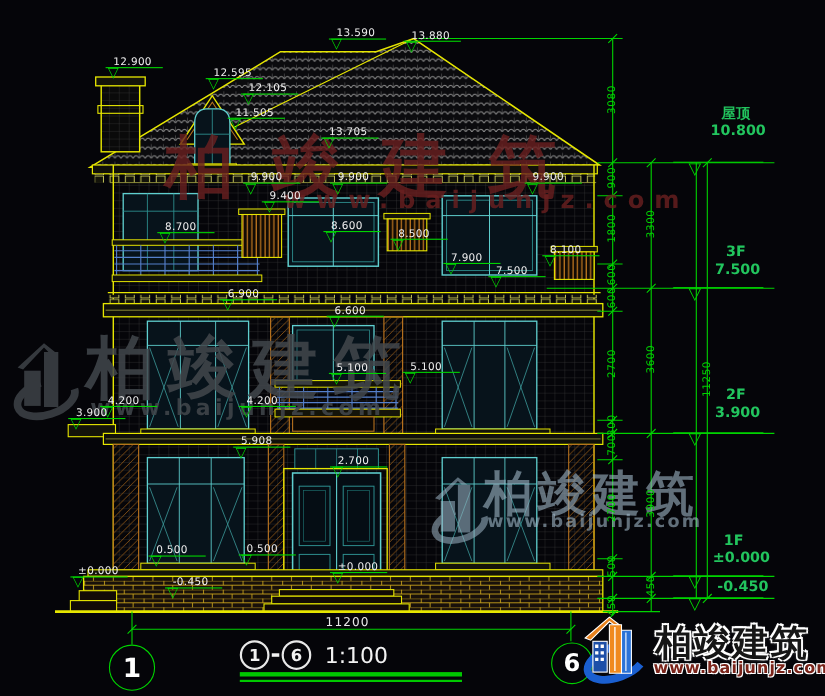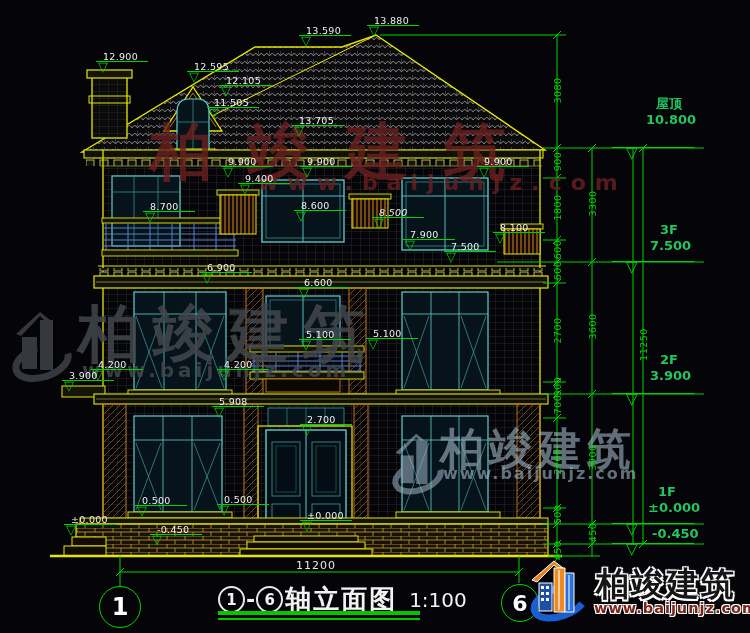--- a/index.html
+++ b/index.html
@@ -285,21 +285,21 @@
       <div class="mk" style="left: 207px; top: 95px;">
         <span class="mkt">11.505</span>
         <span class="mkb"></span>
         <span class="mkv">▽</span>
       </div>
       <div class="mk" style="left: 299px; top: 23px;">
         <span class="mkt">13.590</span>
         <span class="mkb"></span>
         <span class="mkv">▽</span>
       </div>
-      <div class="mk" style="left: 367px; top: 13px;">
+      <div class="mk" style="left: 367px; top: 25px;">
         <span class="mkt">13.880</span>
         <span class="mkb"></span>
         <span class="mkv">▽</span>
       </div>
       <div class="mk" style="left: 292px; top: 113px;">
         <span class="mkt">13.705</span>
         <span class="mkb"></span>
         <span class="mkv">▽</span>
       </div>
       <div class="mk" style="left: 221px; top: 154px;">
@@ -325,21 +325,21 @@
       <div class="mk" style="left: 143px; top: 199px;">
         <span class="mkt">8.700</span>
         <span class="mkb"></span>
         <span class="mkv">▽</span>
       </div>
       <div class="mk" style="left: 294px; top: 198px;">
         <span class="mkt">8.600</span>
         <span class="mkb"></span>
         <span class="mkv">▽</span>
       </div>
-      <div class="mk" style="left: 372px; top: 205px; font-style: italic;">
+      <div class="mk" style="left: 355px; top: 205px;">
         <span class="mkt">8.500</span>
         <span class="mkb"></span>
         <span class="mkv">▽</span>
       </div>
       <div class="mk" style="left: 493px; top: 220px; text-align: center;">
         <span class="mkt">8.100</span>
         <span class="mkb"></span>
         <span class="mkv">▽</span>
       </div>
       <div class="mk" style="left: 390px; top: 227px; margin-left: 13px;">
@@ -464,21 +464,20 @@
       <div class="dim" style="left: 561px; top: 527px;">450</div>
       <div class="dim" style="left: 612px; top: 339px;">11250</div>
     </div>
 
   <div class="botdim">11200</div>
 
   <div id="title">
     <span class="circ">1</span>
     <span class="dash">-</span>
     <span class="circ">6</span>
-    <span class="tname">轴立面图</span>
     <span class="tscale">1:100</span>
   </div>
   <div class="tunder1"></div>
   <div class="tunder2"></div>
 
   <div id="bub1" class="bubble">1</div>
   <div id="bub6" class="bubble">6</div>
 
   <div id="brandblock">
     <svg width="64" height="70" viewBox="0 0 64 70">

